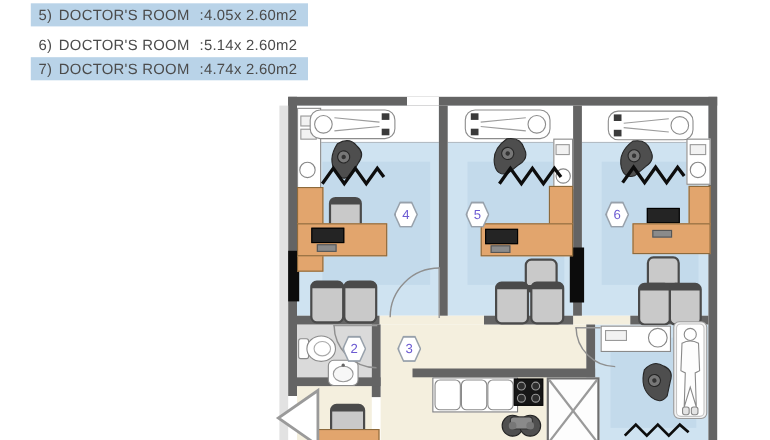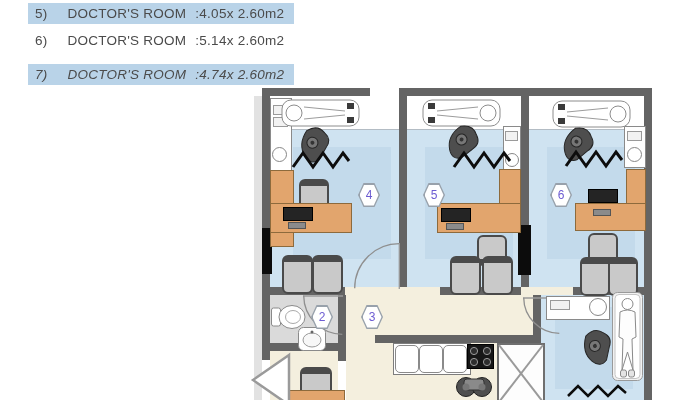--- a/index.html
+++ b/index.html
@@ -3,21 +3,21 @@
 <meta charset="utf-8">
 <style>
   html,body{margin:0;padding:0;background:#fff;}
   .page{position:relative;width:700px;height:400px;background:#fff;overflow:hidden;
         font-family:"Liberation Sans",sans-serif;}
   .abs{position:absolute;}
   
   .lrow{position:absolute;left:28px;height:21px;line-height:21px;white-space:nowrap;
         font-size:13.5px;letter-spacing:.25px;color:#4b4b4b;padding:0 10px 0 7px;}
   .lrow.hl{background:#b9d3e8;}
-  .lrow .lname{margin-left:20px;}
+  .lrow .lname{margin-left:6px;}
   .lrow .lsize{margin-left:9px;}
   
   .plan{position:absolute;left:255px;top:85px;width:402px;height:315px;}
   .plan-bg{position:absolute;left:7px;top:3px;width:390px;height:312px;background:#fff;
            box-shadow:-8px 8px 0 #e2e2e2;}
   .wall{position:absolute;background:#646464;}
   .col{position:absolute;background:#0c0c0c;}
   .f-blue{position:absolute;background:#cfe3f1;}
   .f-shade{position:absolute;background:#c3daeb;}
   .f-beige{position:absolute;background:#f4efde;}
@@ -50,21 +50,21 @@
 
 <div class="page">
 
   <div>
     <div class="lrow hl" style="top:3px;">
       <span>5)</span><span class="lname">DOCTOR'S ROOM</span><span class="lsize">:4.05x 2.60m2</span>
     </div>
     <div class="lrow" style="top:30px;">
       <span>6)</span><span class="lname">DOCTOR'S ROOM</span><span class="lsize">:5.14x 2.60m2</span>
     </div>
-    <div class="lrow hl" style="top:64px;font-style:italic;">
+    <div class="lrow hl" style="top:52px;">
       <span>7)</span><span class="lname">DOCTOR'S ROOM</span><span class="lsize">:4.74x 2.60m2</span>
     </div>
   </div>
 
   <div class="plan">
     <div class="plan-bg"></div>
 
     <div class="f-blue" style="left:15px;top:11px;width:129px;height:191px;"></div>
     <div class="f-blue" style="left:152px;top:11px;width:114px;height:191px;"></div>
     <div class="f-blue" style="left:274px;top:11px;width:115px;height:191px;"></div>

